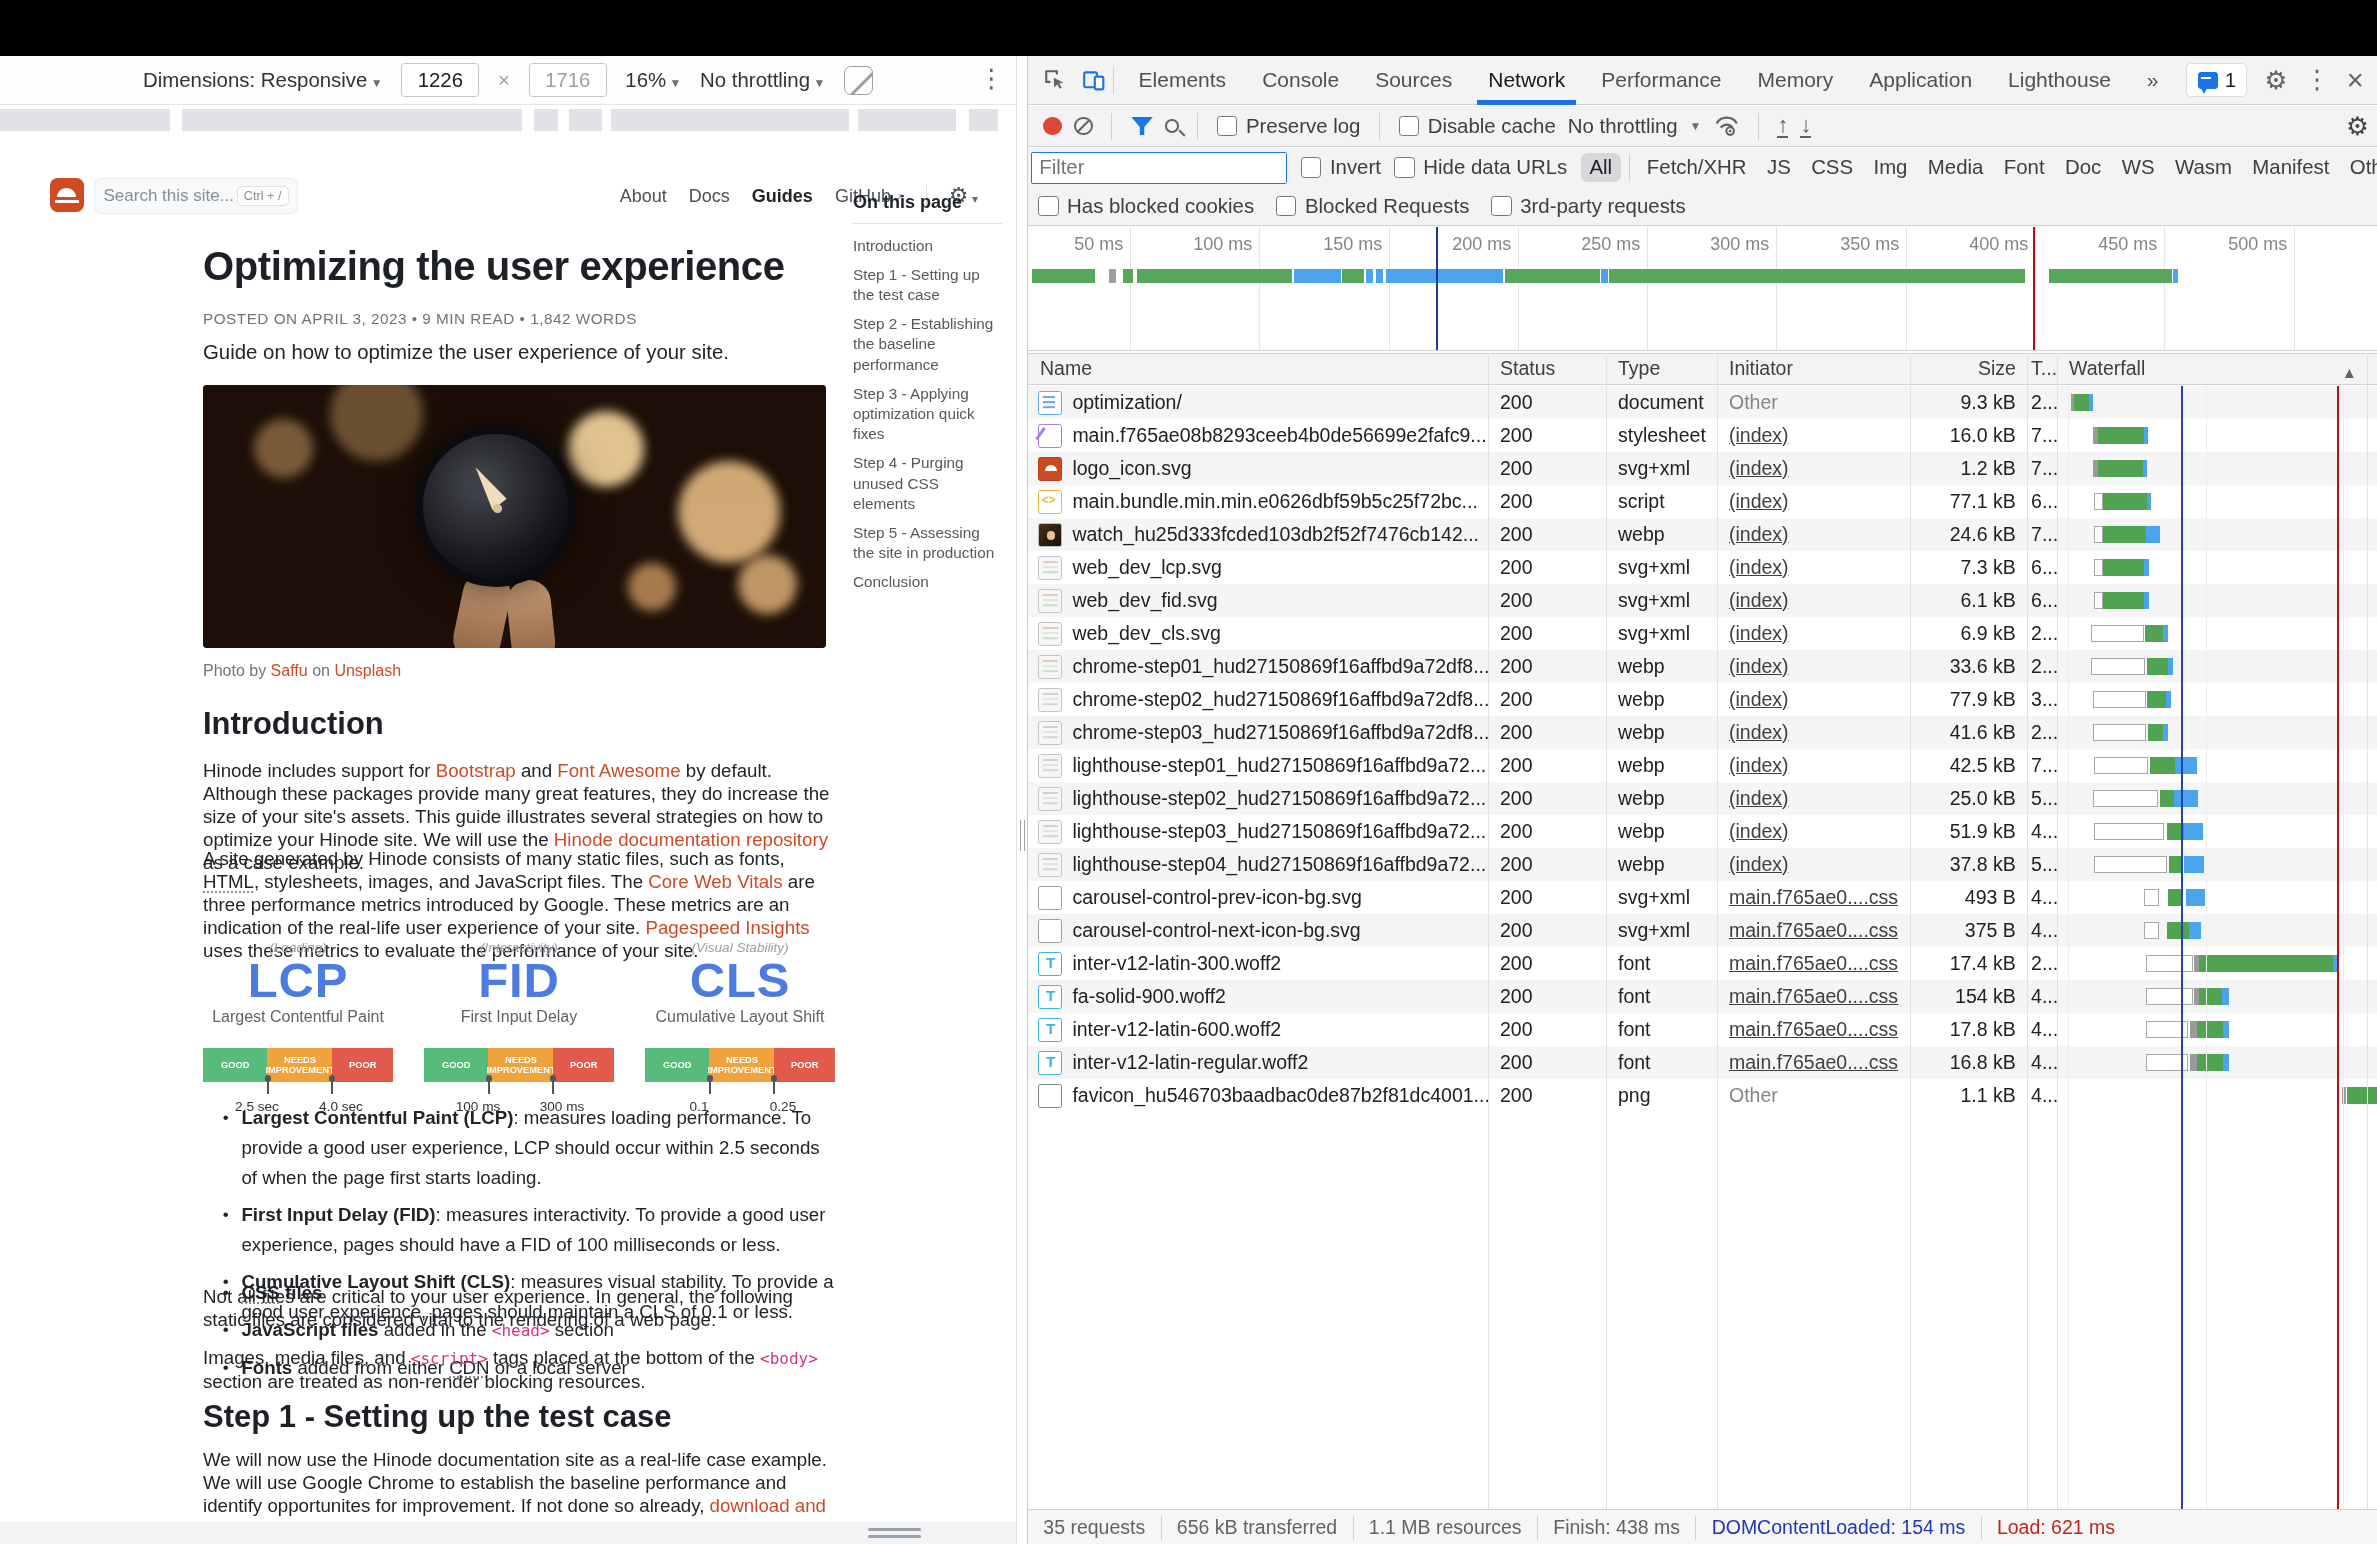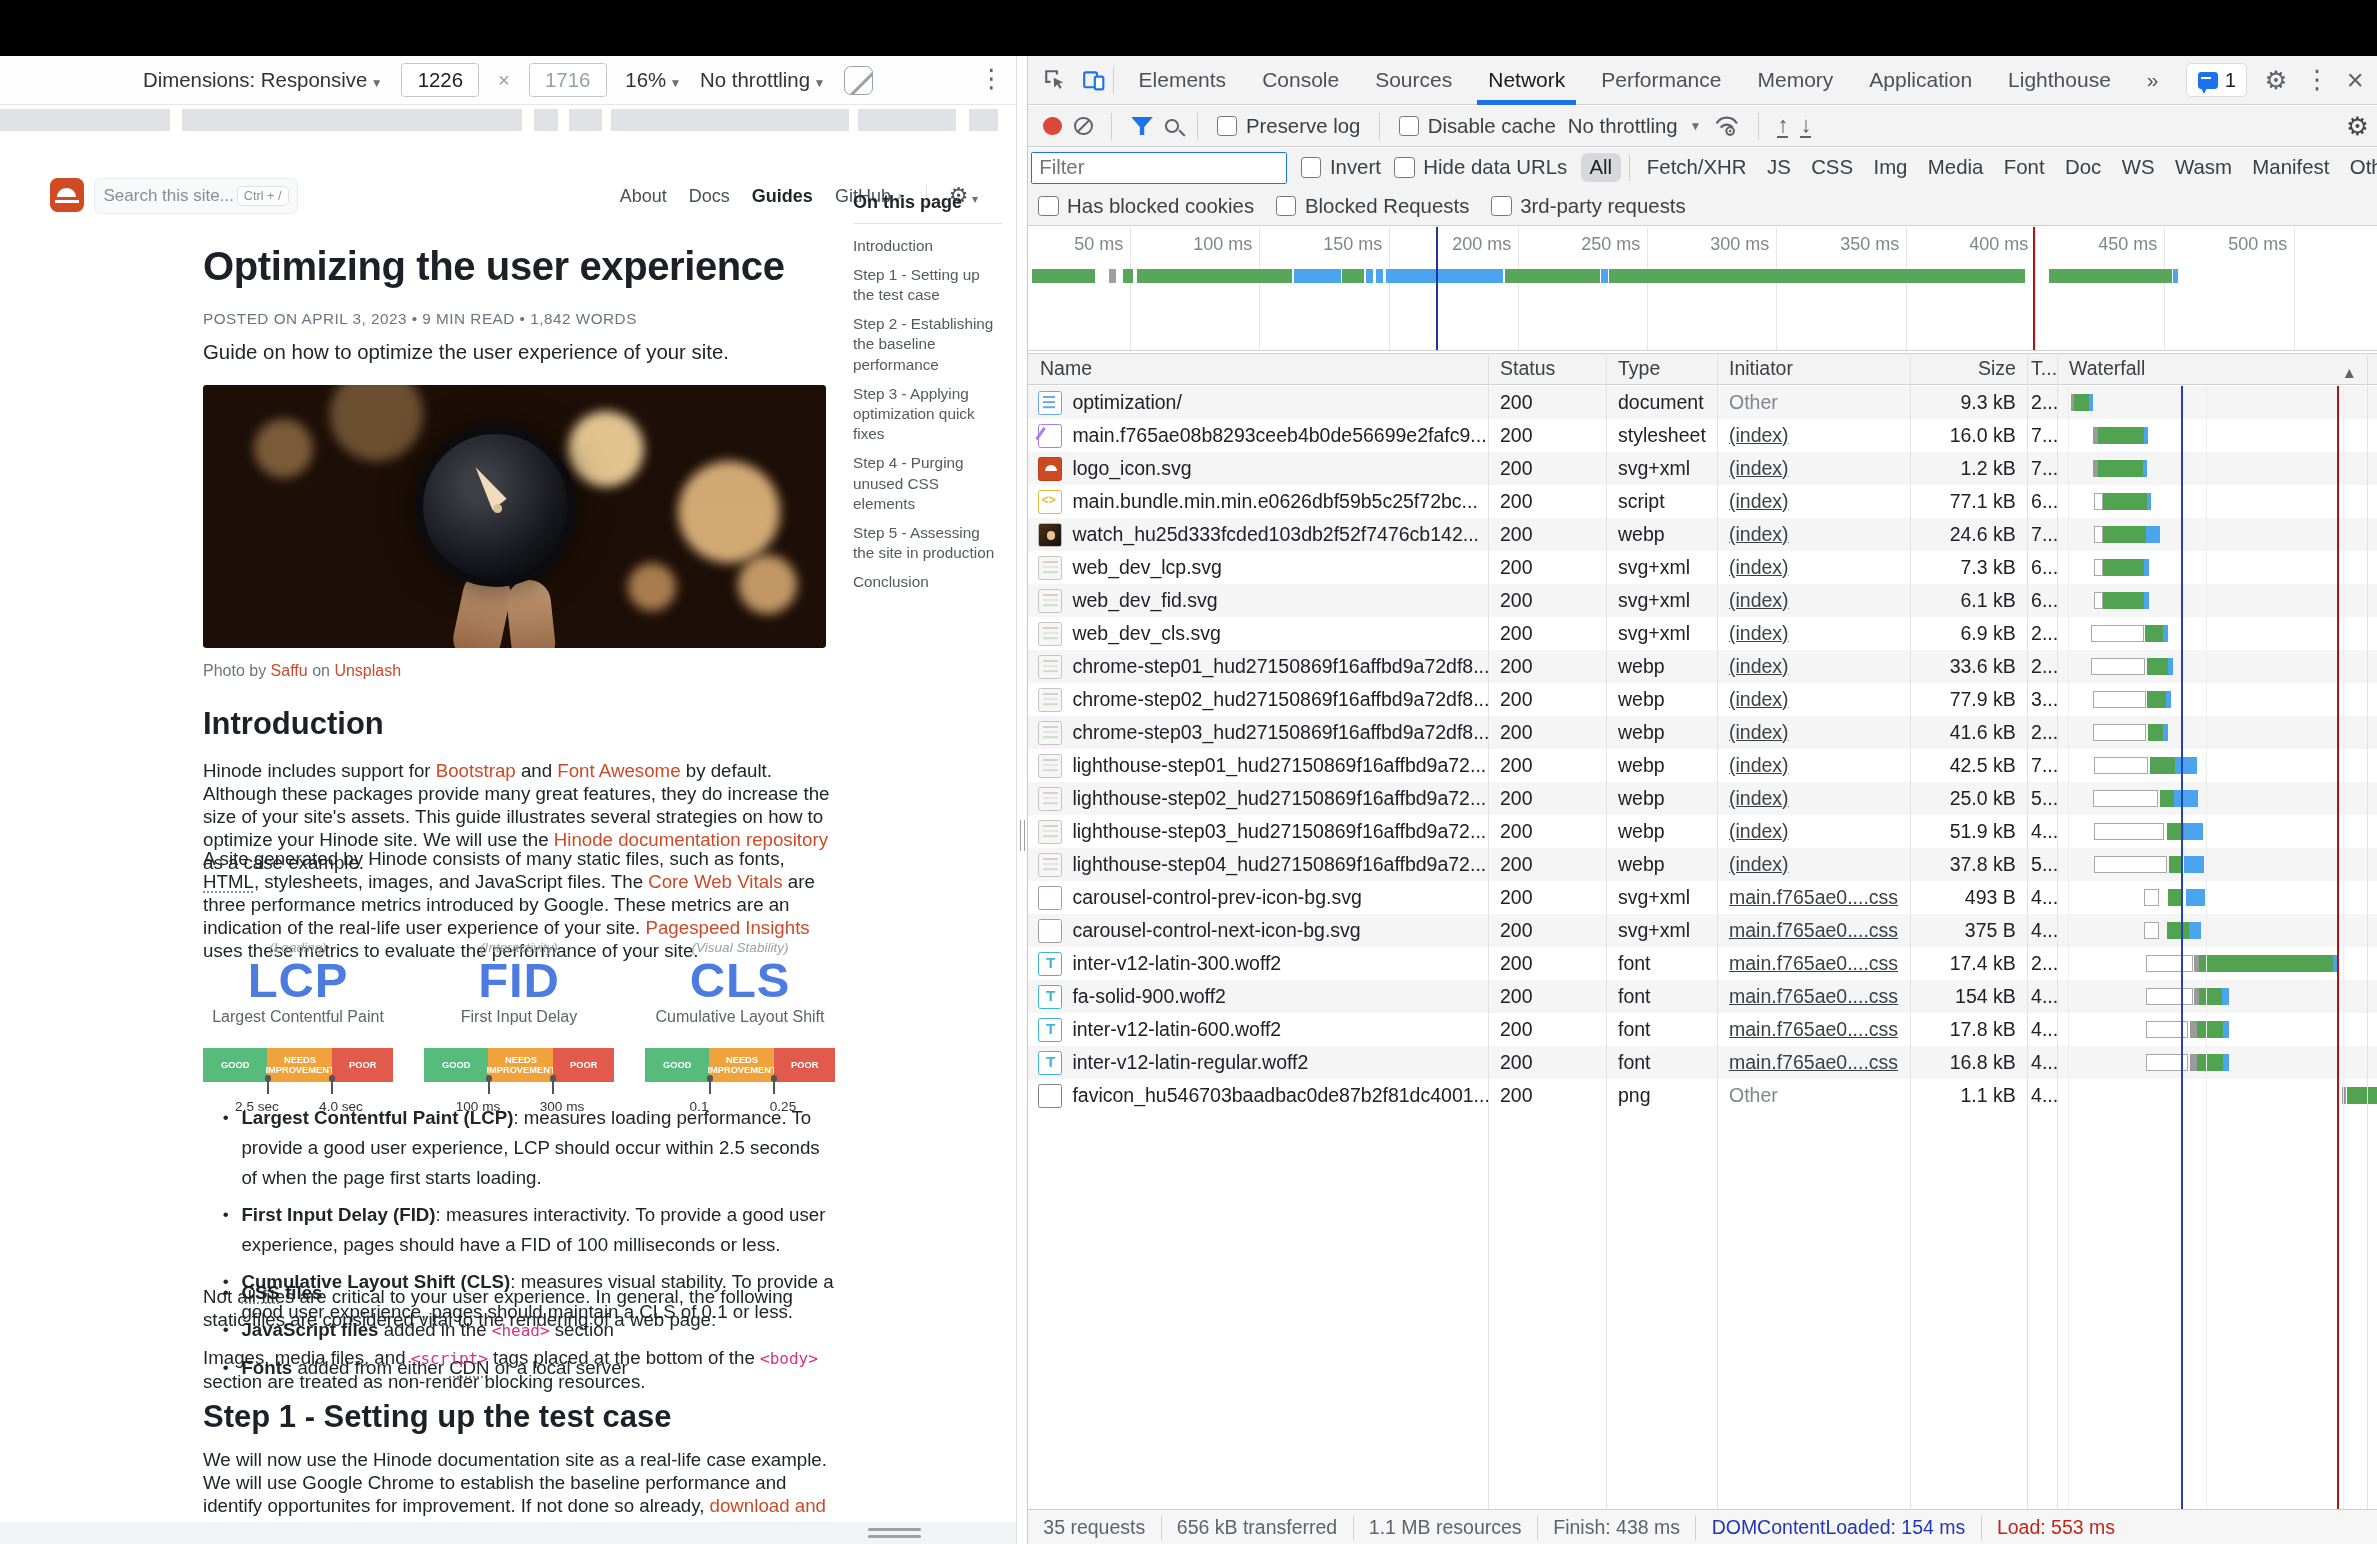--- a/index.html
+++ b/index.html
@@ -895,16 +895,16 @@
         <span class="wfred" style="left: 1309px;"></span>
       </div>
   </div>
 
   <div id="sbar">
       <span class="si">35 requests</span>
       <span class="si">656 kB transferred</span>
       <span class="si">1.1 MB resources</span>
       <span class="si">Finish: 438 ms</span>
       <span class="si dcl">DOMContentLoaded: 154 ms</span>
-      <span class="si load">Load: 553 ms</span>
+      <span class="si load">Load: 621 ms</span>
     </div>
 </div>
 
 
 </body></html>

